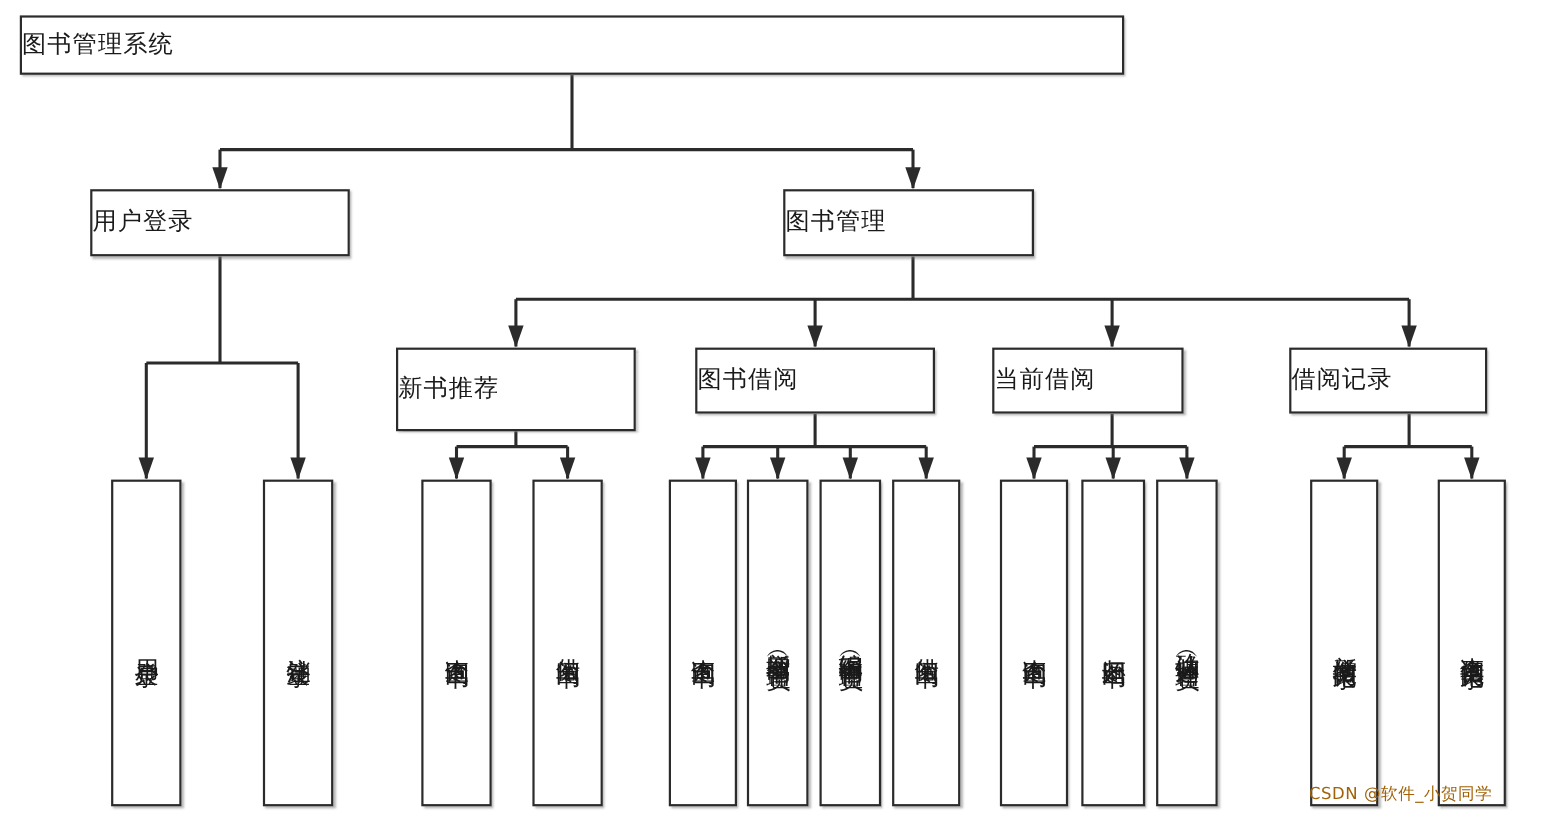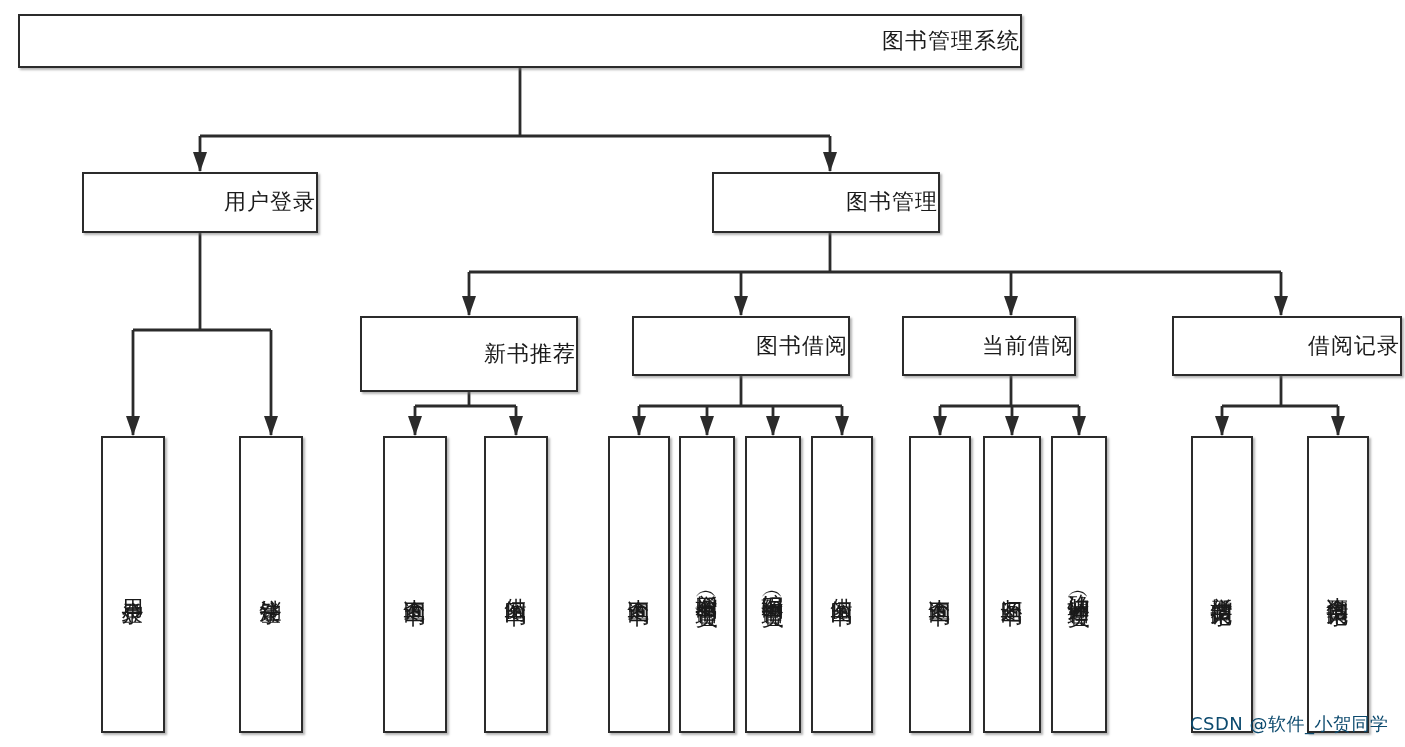--- a/index.html
+++ b/index.html
@@ -25,21 +25,21 @@
     height: 747px;
   }
   .node {
     position: absolute;
     box-sizing: border-box;
     background: #ffffff;
     border: 2px solid #2b2b2b;
     box-shadow: 2px 2px 2px rgba(120,120,120,0.55);
     display: flex;
     align-items: center;
-    justify-content: flex-end;
+    justify-content: flex-start;
     color: #1a1a1a;
   }
   .node.horiz .label {
     font-size: 22px;
     line-height: 1.1;
     letter-spacing: 1px;
     white-space: nowrap;
   }
   .node.vert {
     align-items: center;
@@ -49,22 +49,22 @@
     writing-mode: vertical-rl;
     text-orientation: upright;
     font-size: 22px;
     line-height: 1.32;
     letter-spacing: 2px;
     white-space: nowrap;
     text-align: center;
   }
   .watermark {
     position: absolute;
-    font-size: 18px;
-    color: #0c4a6e;
+    font-size: 15px;
+    color: #a16207;
     white-space: nowrap;
     letter-spacing: 0.5px;
   }
 </style>
 </head>
 <body>
 
 <div id="canvas">
   <svg id="wires" viewBox="0 0 1405 747" xmlns="http://www.w3.org/2000/svg">
       <g>
@@ -146,21 +146,21 @@
       </div>
       <div class="node horiz" style="left: 360px; top: 316px; width: 218px; height: 76px;">
         <span class="label">新书推荐</span>
       </div>
       <div class="node horiz" style="left: 632px; top: 316px; width: 218px; height: 60px;">
         <span class="label">图书借阅</span>
       </div>
       <div class="node horiz" style="left: 902px; top: 316px; width: 174px; height: 60px;">
         <span class="label">当前借阅</span>
       </div>
-      <div class="node horiz" style="left: 1172px; top: 316px; width: 230px; height: 60px;">
+      <div class="node horiz" style="left: 1172px; top: 316px; width: 180px; height: 60px;">
         <span class="label">借阅记录</span>
       </div>
       <div class="node vert" style="left: 101px; top: 436px; width: 64px; height: 297px;">
         <span class="label">用户登录</span>
       </div>
       <div class="node vert" style="left: 239px; top: 436px; width: 64px; height: 297px;">
         <span class="label">注销登录</span>
       </div>
       <div class="node vert" style="left: 383px; top: 436px; width: 64px; height: 297px;">
         <span class="label">查询图书</span>

